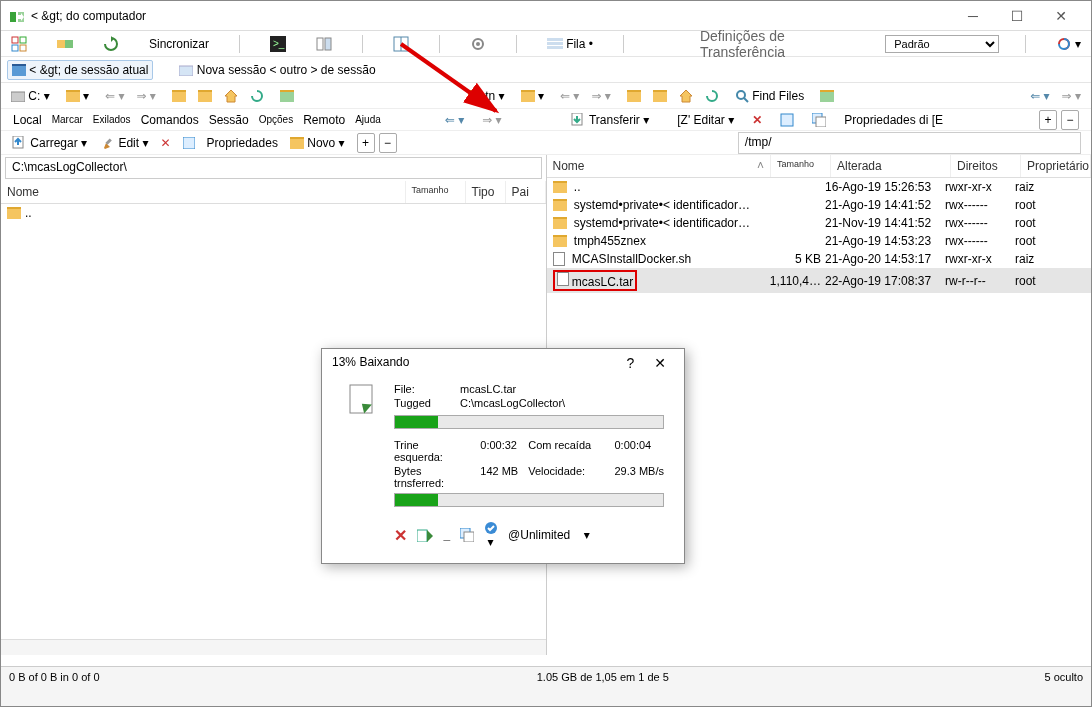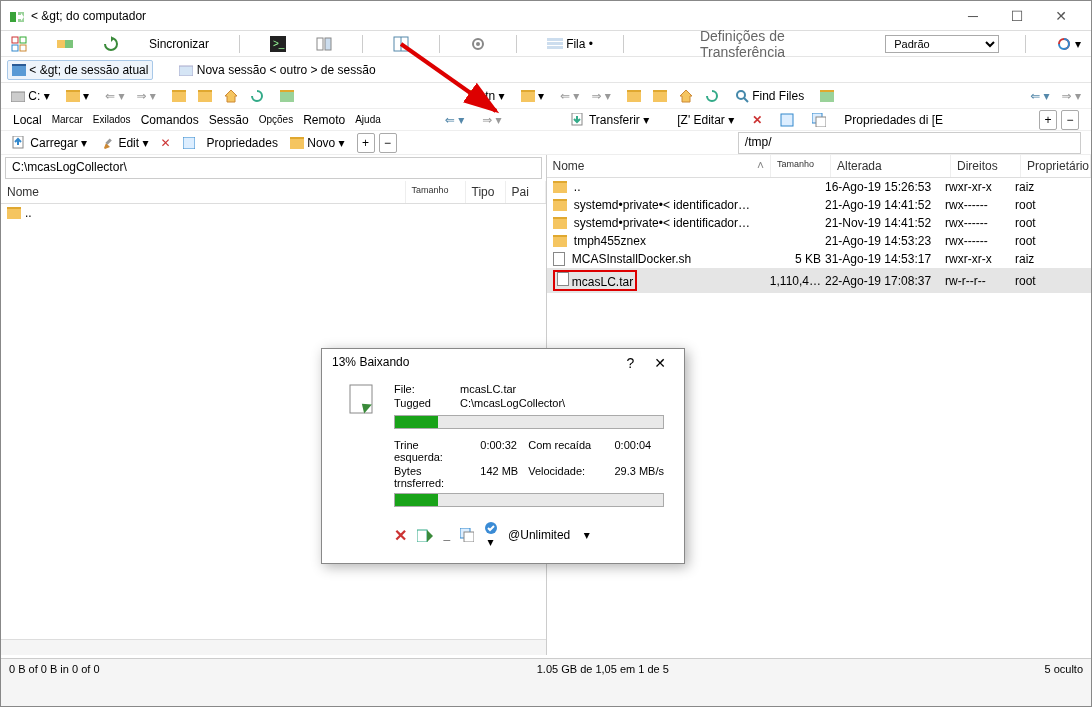--- a/index.html
+++ b/index.html
@@ -24,21 +24,21 @@
   .left-cols { grid-template-columns: 1fr 60px 40px 40px; }
   .right-cols { grid-template-columns: 1fr 60px 120px 70px 70px; }
   .col-h { padding:4px 6px; border-right:1px solid #eee; color:#333; text-align:left; white-space:nowrap; overflow:hidden;}
   .filelist { flex:1; overflow:auto; font-size:12px; }
   .row { display:grid; padding:2px 6px; align-items:center; white-space:nowrap;}
   .row.right-cols .cell { overflow:hidden; text-overflow:ellipsis; padding-right:4px;}
   .row .fname { display:flex; align-items:center; gap:4px;}
   .sel-row { background:#e5e5e5; }
   .folder-ic { width:14px; height:12px; background:#f5c560; border-top:2px solid #e0a830; display:inline-block;}
   .file-ic { width:12px; height:14px; background:#fff; border:1px solid #888; display:inline-block; position:relative;}
-  .statusbar { position:absolute; bottom:0; left:0; right:0; height:48px; border-top:1px solid #ccc; background:#f5f5f5; display:flex; flex-direction:column;}
+  .statusbar { position:absolute; bottom:0; left:0; right:0; height:40px; border-top:1px solid #ccc; background:#f5f5f5; display:flex; flex-direction:column;}
   .status-top { display:flex; height:20px; font-size:11px; align-items:center; padding:0 8px;}
   .status-top .left { flex:1;}
   .status-bottom { display:flex; height:20px; align-items:center; justify-content:flex-end; gap:10px; font-size:11px; padding:0 8px;}
   .status-cell { border-left:1px solid #ccc; padding:0 10px; display:flex; align-items:center; gap:4px;}
   .dialog { position:absolute; left:320px; top:347px; width:364px; background:#fff; border:1px solid #888; box-shadow:3px 3px 12px rgba(0,0,0,0.3);}
   .dialog-title { display:flex; align-items:flex-start; padding:6px 10px; font-size:12px;}
   .dialog-title .grow { flex:1;}
   .dbody { padding:6px 20px 14px 24px; font-size:11px;}
   .dgrid { display:grid; grid-template-columns:56px 1fr; gap:2px 10px; margin-bottom:6px;}
   .prog { height:14px; border:1px solid #aaa; background:#e9e9e9; position:relative; margin:4px 0 10px 0;}
@@ -348,21 +348,21 @@
         <div class="row right-cols">
           <span class="cell fname"><span class="folder-ic"></span>&nbsp;tmph455znex</span>
           <span class="cell" style="text-align:right"></span>
           <span class="cell">21-Ago-19 14:53:23</span>
           <span class="cell">rwx------</span>
           <span class="cell">root</span>
         </div>
         <div class="row right-cols">
           <span class="cell fname"><span class="file-ic"></span>&nbsp;MCASInstallDocker.sh</span>
           <span class="cell" style="text-align:right">5 KB</span>
-          <span class="cell">31-Ago-19 14:53:17</span>
+          <span class="cell">21-Ago-20 14:53:17</span>
           <span class="cell">rwxr-xr-x</span>
           <span class="cell">raiz</span>
         </div>
         <div class="row right-cols sel-row">
           <span class="cell fname">
             <span class="file-highlight"><span class="file-ic"></span>&nbsp;mcasLC.tar</span>
           </span>
           <span class="cell" style="text-align:right">1,110,4…</span>
           <span class="cell">22-Ago-19 17:08:37</span>
           <span class="cell">rw-r--r--</span>

